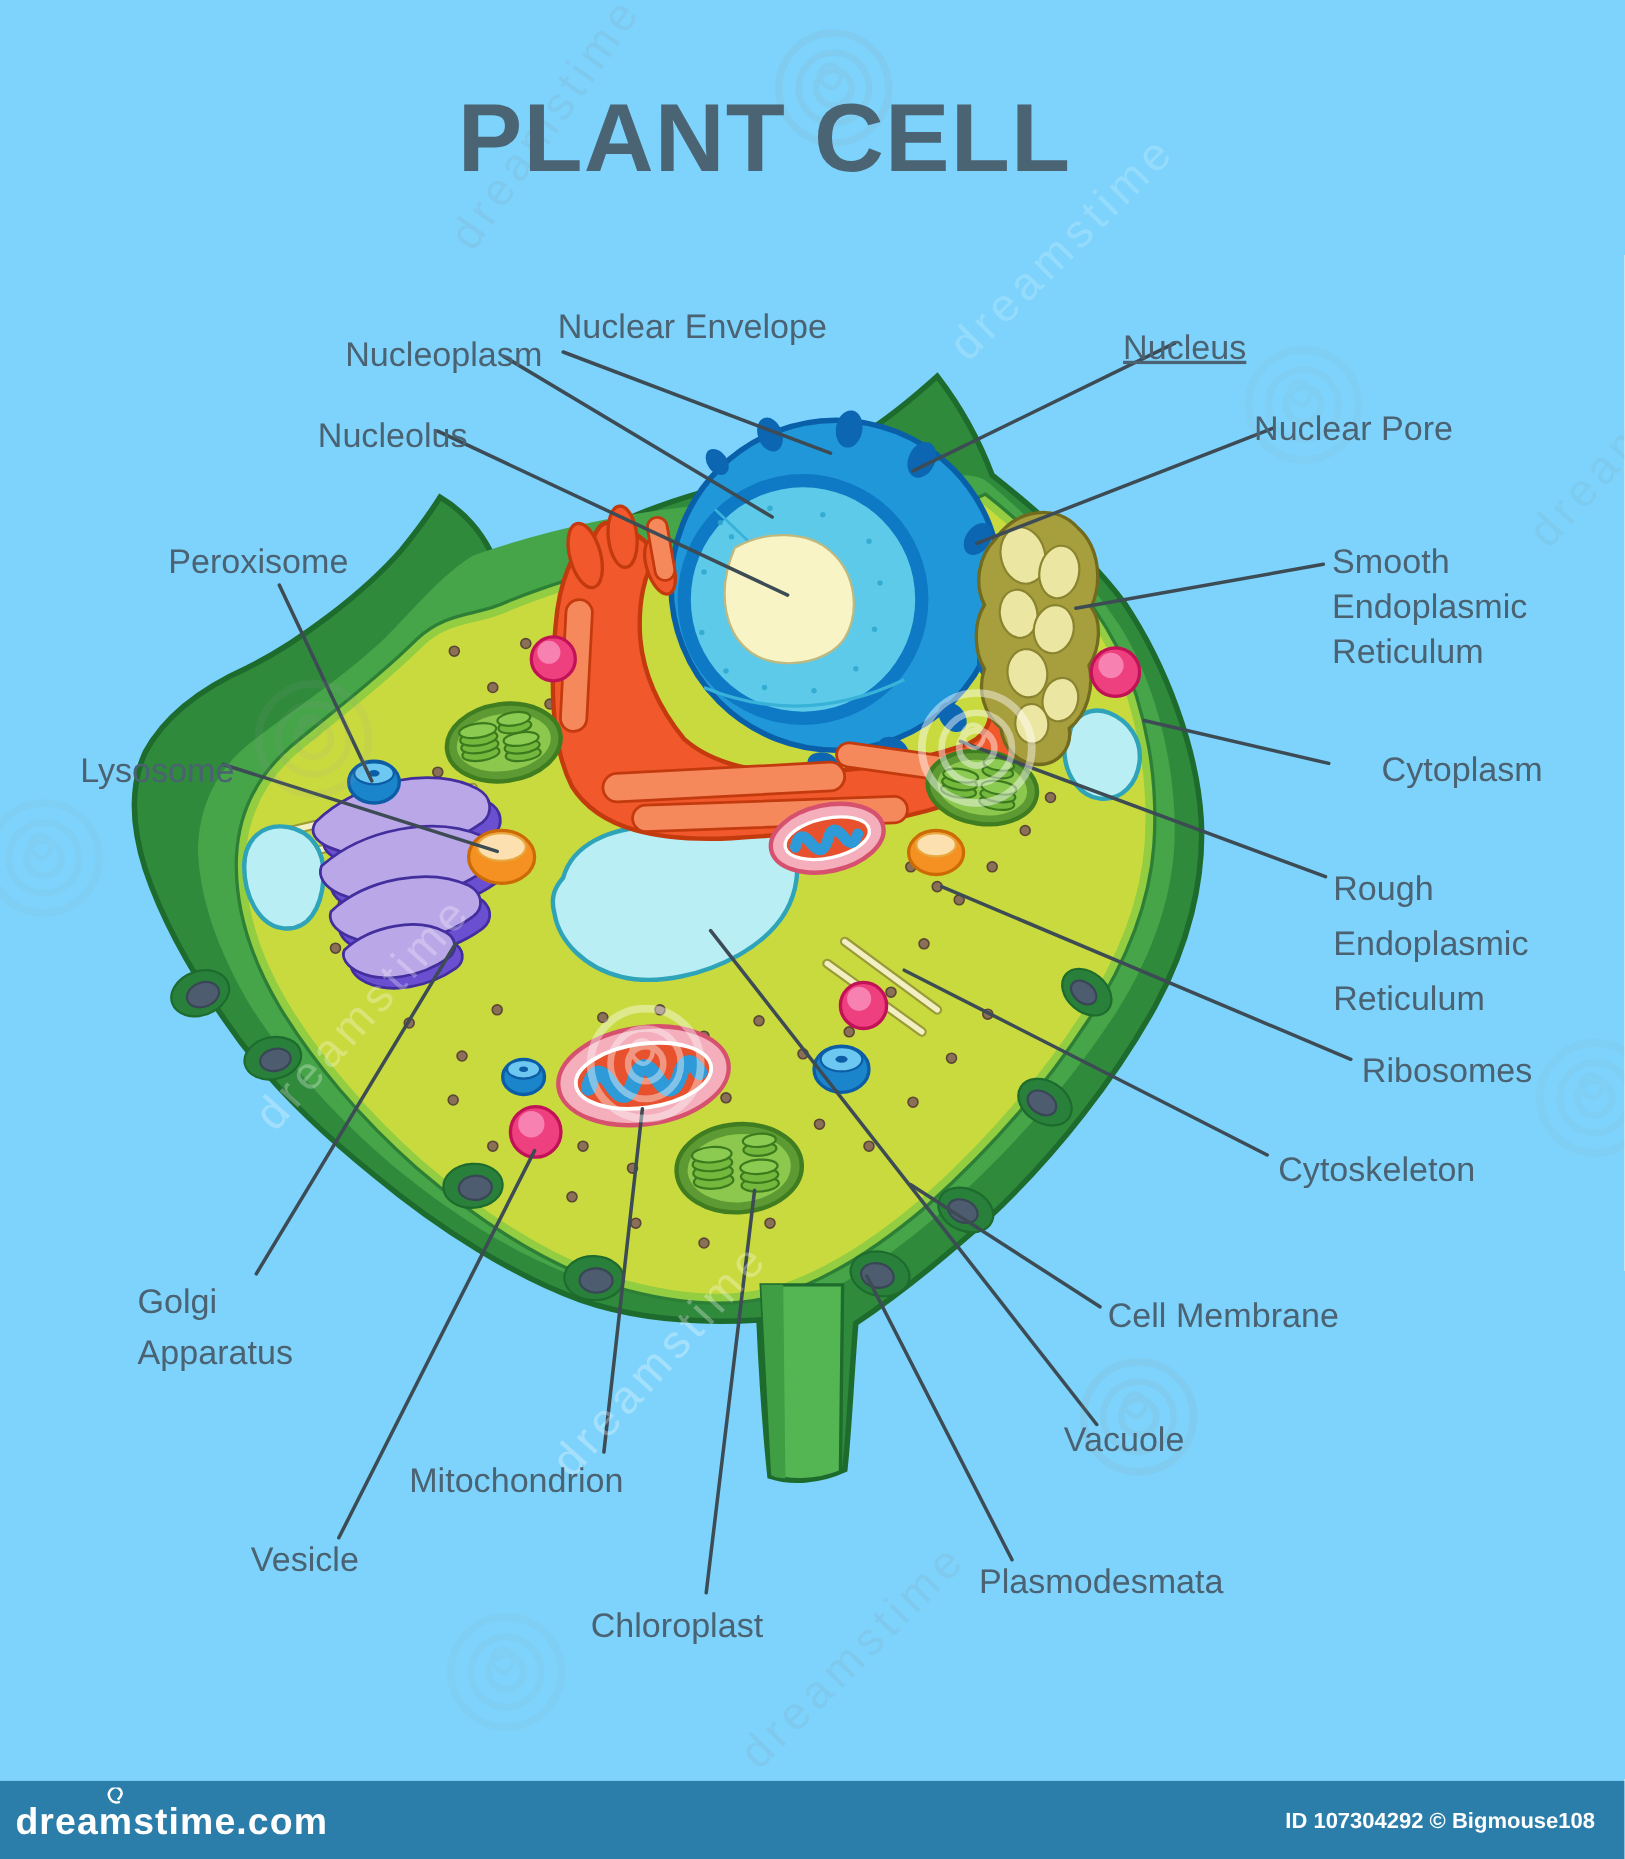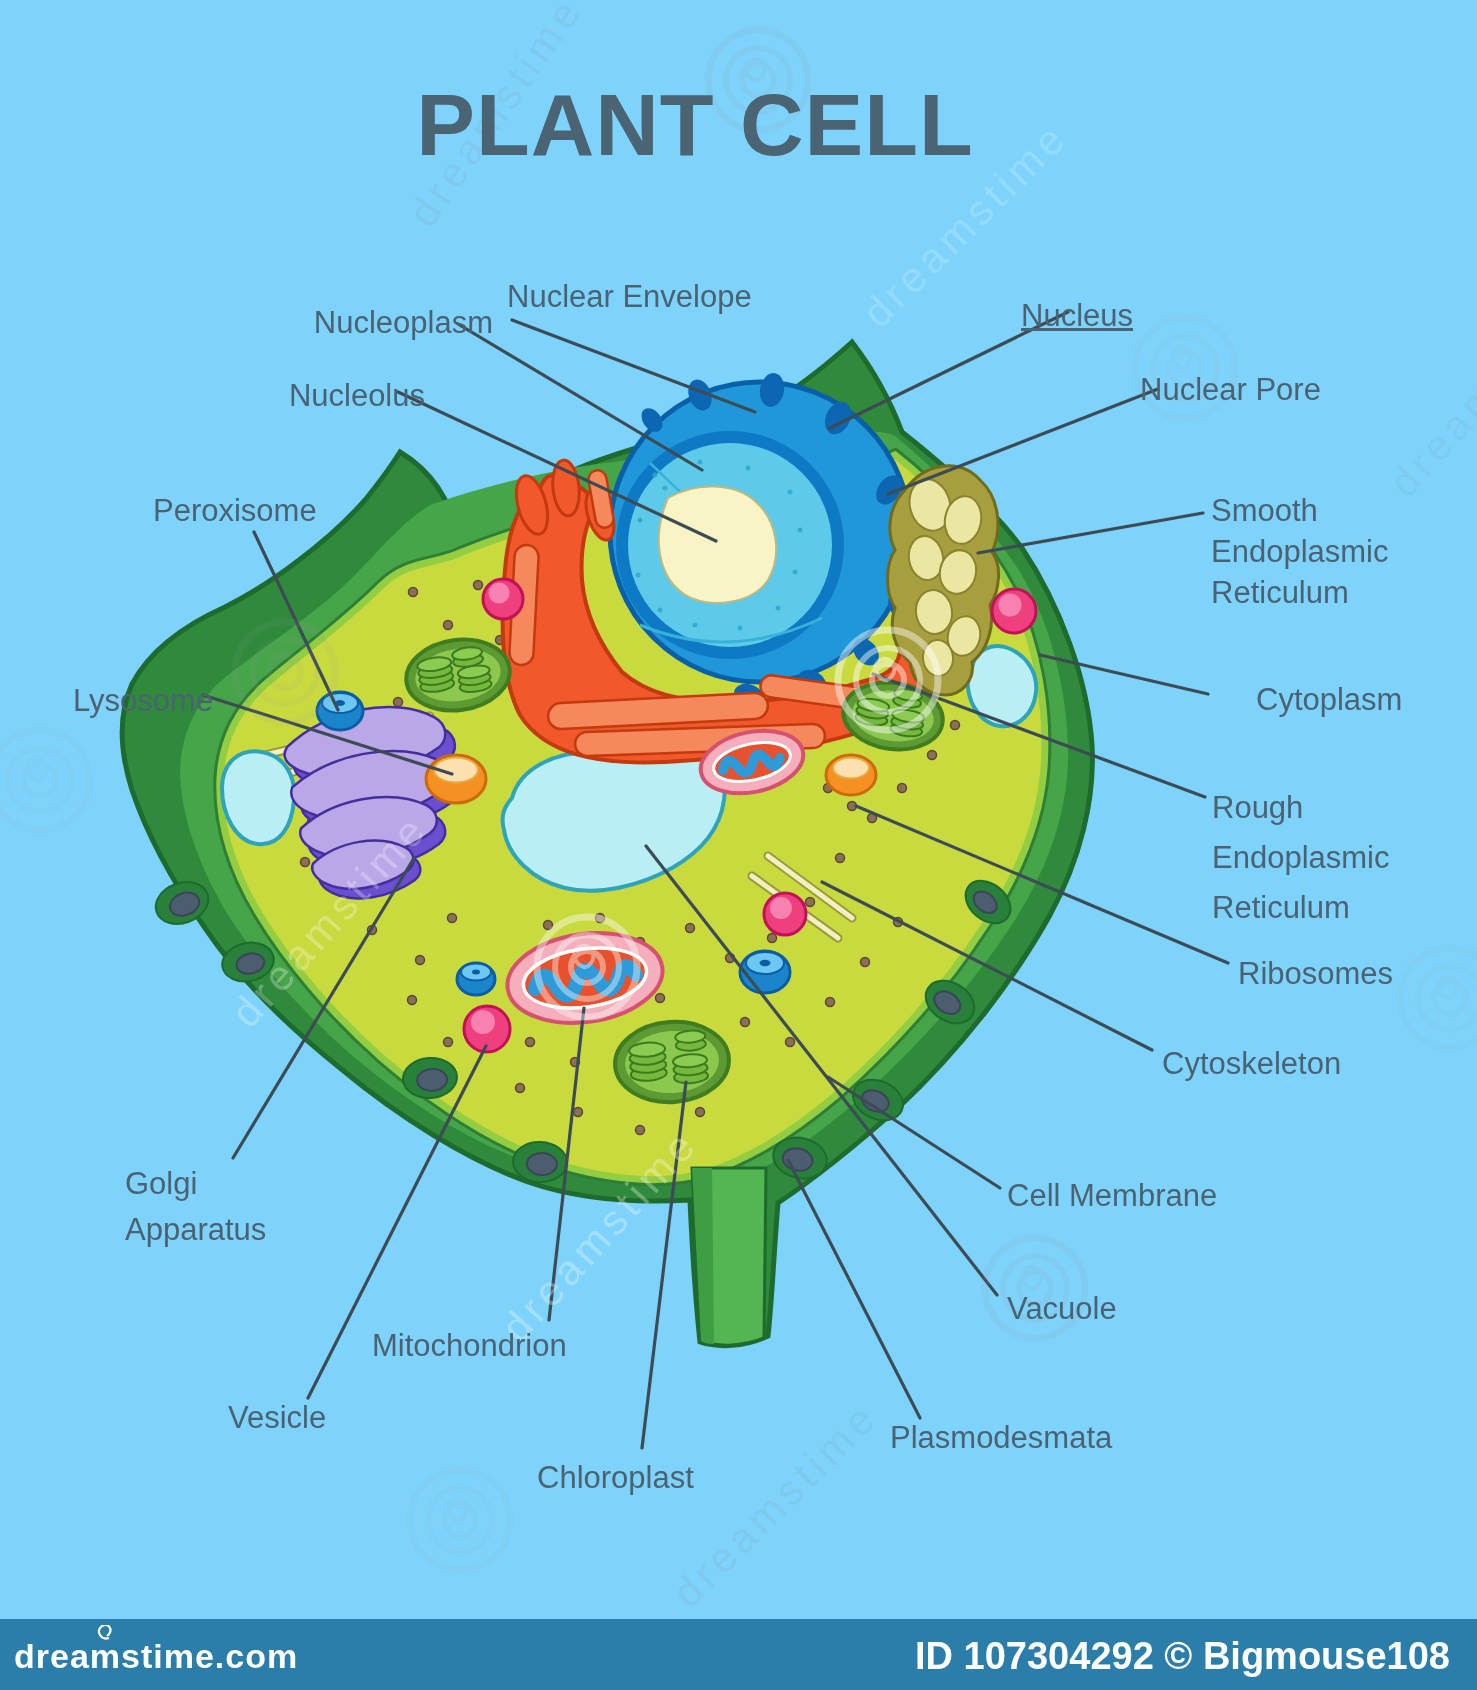--- a/index.html
+++ b/index.html
@@ -7,21 +7,21 @@
          font-family:"Liberation Sans",sans-serif;}
   .stage svg.art{position:absolute;left:0;top:0;z-index:1;}
   .title{position:absolute;top:74px;left:0;width:1390px;text-align:center;z-index:2;
          font-size:88px;font-weight:bold;letter-spacing:1px;color:#4a6474;}
   .lbl{position:absolute;z-index:3;font-size:31px;line-height:1.32;color:#4b6272;white-space:pre-line;}
   .lbl.r{text-align:right;margin-left:43px;}
   .footer{position:absolute;left:0;top:1619px;width:1477px;height:71px;background:#2b7ea9;z-index:4;}
   .footer .site{position:absolute;left:14px;top:0;height:71px;line-height:74px;
                 color:#ffffff;font-size:34px;font-weight:bold;letter-spacing:1px;}
   .footer .credit{position:absolute;right:27px;top:0;height:71px;line-height:74px;
-                  color:#ffffff;font-size:38px;font-weight:bold;}
+                  color:#ffffff;font-size:20px;font-weight:bold;}
   .footer svg{position:absolute;left:96px;top:6px;}
 </style>
 </head>
 <body>
 
 <div class="stage">
 
   <div class="title">PLANT CELL</div>
 
   <svg class="art" width="1477" height="1690" viewBox="0 0 1477 1690">
@@ -460,21 +460,21 @@
   <div class="lbl" style="left:1256px;top:680px;">Cytoplasm</div>
   <div class="lbl" style="left:73px;top:645px;margin-top:36px;">Lysosome</div>
   <div class="lbl" style="left:1212px;top:783px;line-height:50px;">Rough
 Endoplasmic
 Reticulum</div>
   <div class="lbl" style="left:1238px;top:954px;">Ribosomes</div>
   <div class="lbl" style="left:1162px;top:1044px;">Cytoskeleton</div>
   <div class="lbl" style="left:125px;top:1161px;line-height:46px;">Golgi
 Apparatus</div>
   <div class="lbl" style="left:1007px;top:1176px;text-align:center;">Cell Membrane</div>
-  <div class="lbl" style="left:967px;top:1289px;margin-left:40px;">Vacuole</div>
+  <div class="lbl" style="left:967px;top:1289px;">Vacuole</div>
   <div class="lbl" style="left:372px;top:1326px;">Mitochondrion</div>
   <div class="lbl" style="left:228px;top:1398px;">Vesicle</div>
   <div class="lbl" style="left:890px;top:1418px;">Plasmodesmata</div>
   <div class="lbl" style="left:537px;top:1458px;">Chloroplast</div>
 
   <div class="footer">
     <span class="site">dreamstime.com</span>
     <svg width="22" height="22" viewBox="0 0 22 22">
       <path d="M 11 11 q 5 -4 3 -8 q -3 -5 -8 -2 q -5 4 -2 9 q 3 5 9 3" fill="none" stroke="#ffffff" stroke-width="2.2"></path>
     </svg>

